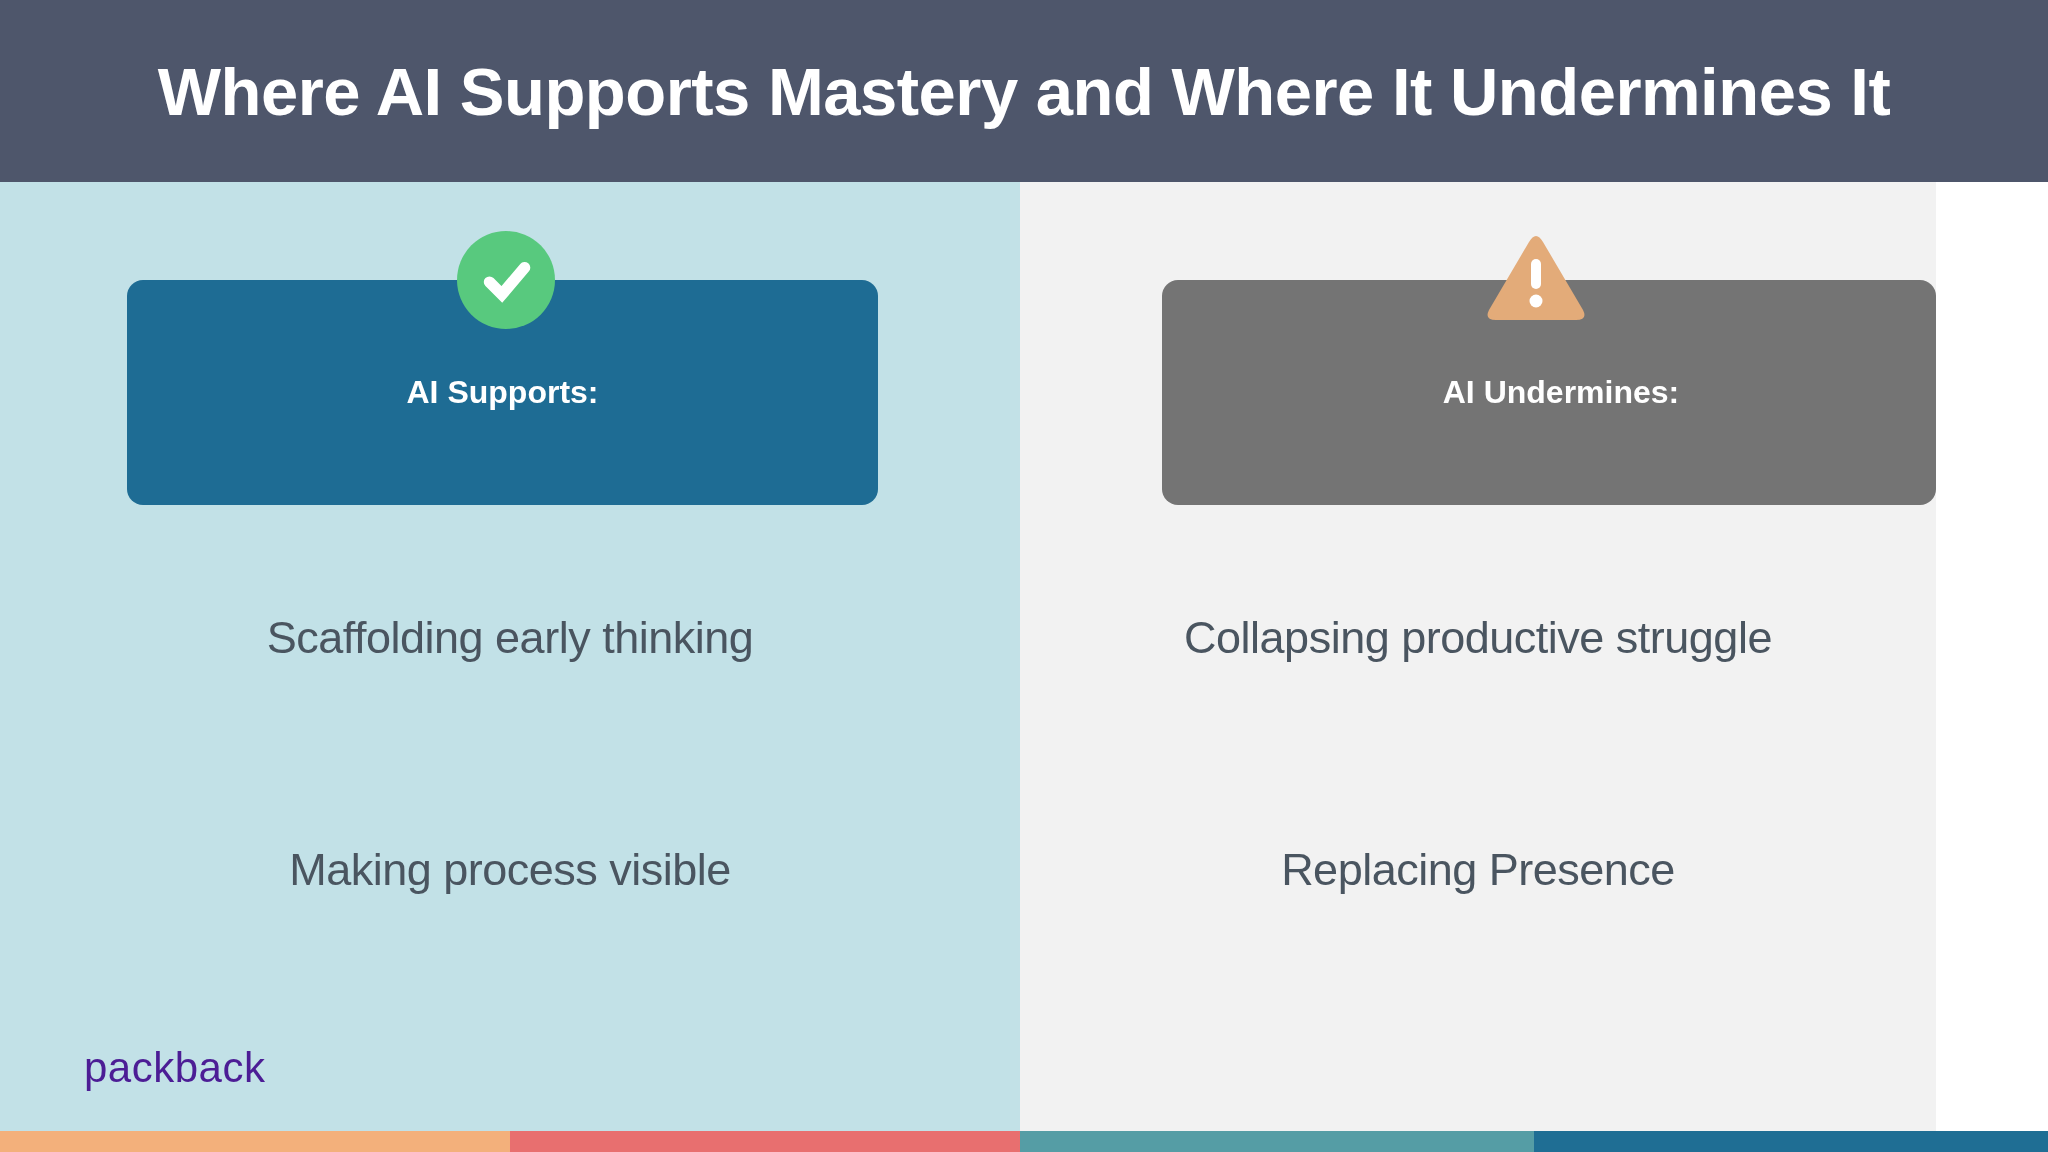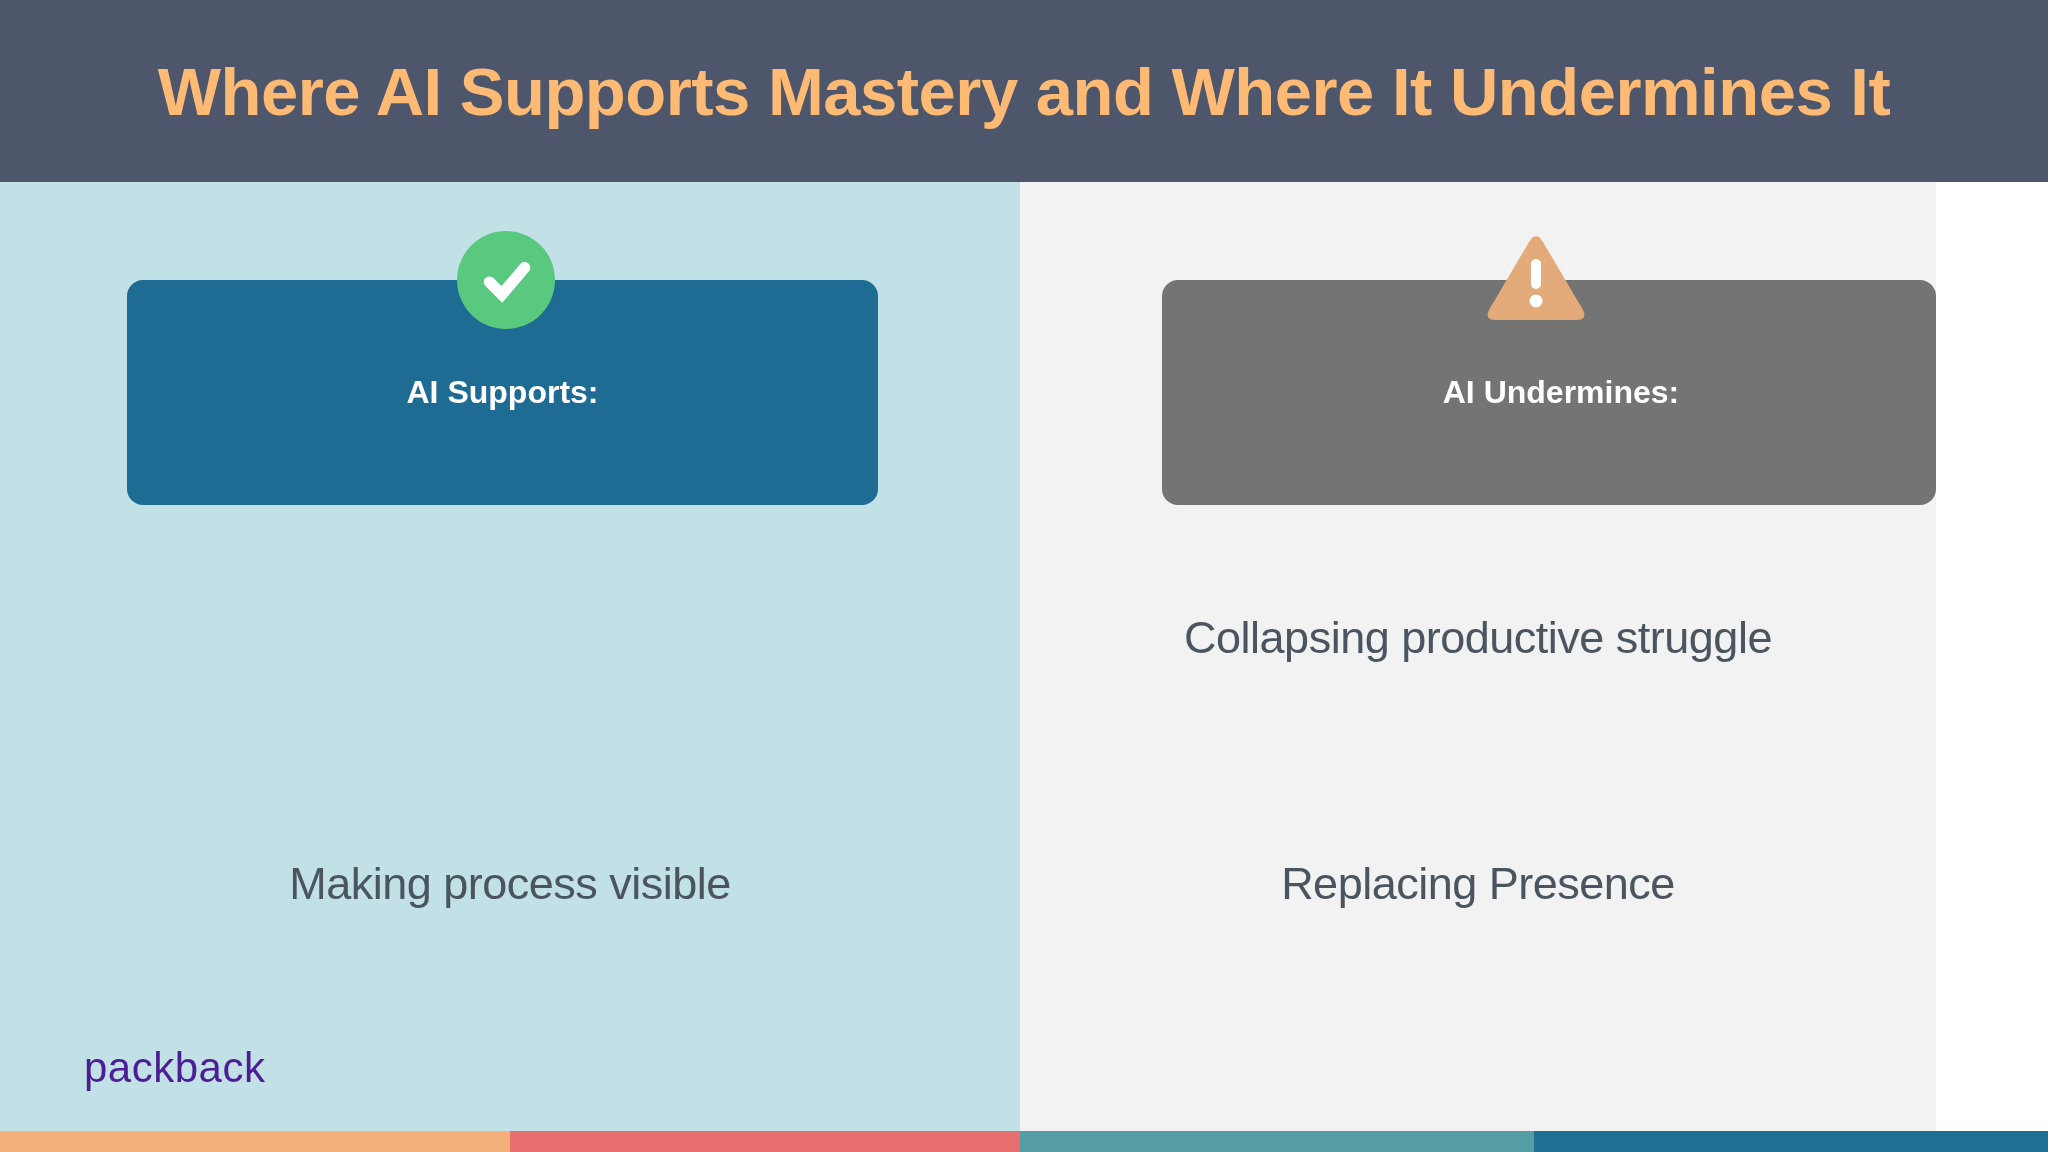--- a/index.html
+++ b/index.html
@@ -6,21 +6,21 @@
   .page{
     position:relative;width:2048px;height:1152px;overflow:hidden;
     font-family:"Liberation Sans", sans-serif;
   }
   
   .header{
     position:absolute;left:0;top:0;width:2048px;height:182px;
     display:flex;align-items:center;justify-content:center;
   }
   .header .title{
-    color:#fdba74;font-size:67px;font-weight:700;letter-spacing:-0.5px;
+    color:#ffffff;font-size:67px;font-weight:700;letter-spacing:-0.5px;
     white-space:nowrap;
   }
   
   .panel{position:absolute;top:182px;height:949px;}
   .panel.left{left:0;width:1020px;}
   .panel.right{left:1020px;width:916px;}
   
   .card{
     position:absolute;border-radius:16px;
     display:flex;align-items:center;justify-content:center;
@@ -40,21 +40,21 @@
     position:absolute;left:1484px;top:233px;width:104px;height:92px;
   }
   
   .list-item{
     position:absolute;left:0;width:100%;height:56px;line-height:56px;
     text-align:center;font-size:45px;font-weight:400;color:#4a5560;
     letter-spacing:-0.5px;
   }
   .li-0{top:428px;}
   .li-1{top:552px;}
-  .li-2{top:674px;}
+  .li-2{top:660px;}
   
   .logo{
     position:absolute;left:84px;top:1044px;height:48px;line-height:48px;
     font-size:42px;font-weight:500;letter-spacing:0.5px;color:#4c1d95;
   }
   
   .stripes{position:absolute;left:0;top:1131px;width:2048px;height:21px;display:flex;}
   .stripe{height:21px;}
   .stripe.s0{width:510px;}
   .stripe.s1{width:510px;}
@@ -88,20 +88,21 @@
     </svg>
   </div>
 
   <svg class="warning-triangle" viewBox="0 0 104 92">
     <path d="M45 9 Q52 -3 59 9 L99 77 Q104 87 92 87 L12 87 Q0 87 5 77 Z" fill="#e3ab79"></path>
     <rect x="47" y="26" width="10" height="30" rx="5" fill="#ffffff"></rect>
     <circle cx="52" cy="68" r="6.5" fill="#ffffff"></circle>
   </svg>
 
   <div class="panel left" style="background:transparent">
+    <div class="list-item li-0">Scaffolding early thinking</div>
     <div class="list-item li-2">Making process visible</div>
   </div>
 
   <div class="panel right" style="background:transparent">
     <div class="list-item li-0">Collapsing productive struggle</div>
     <div class="list-item li-2">Replacing Presence</div>
   </div>
 
   <div class="logo">packback</div>
 

